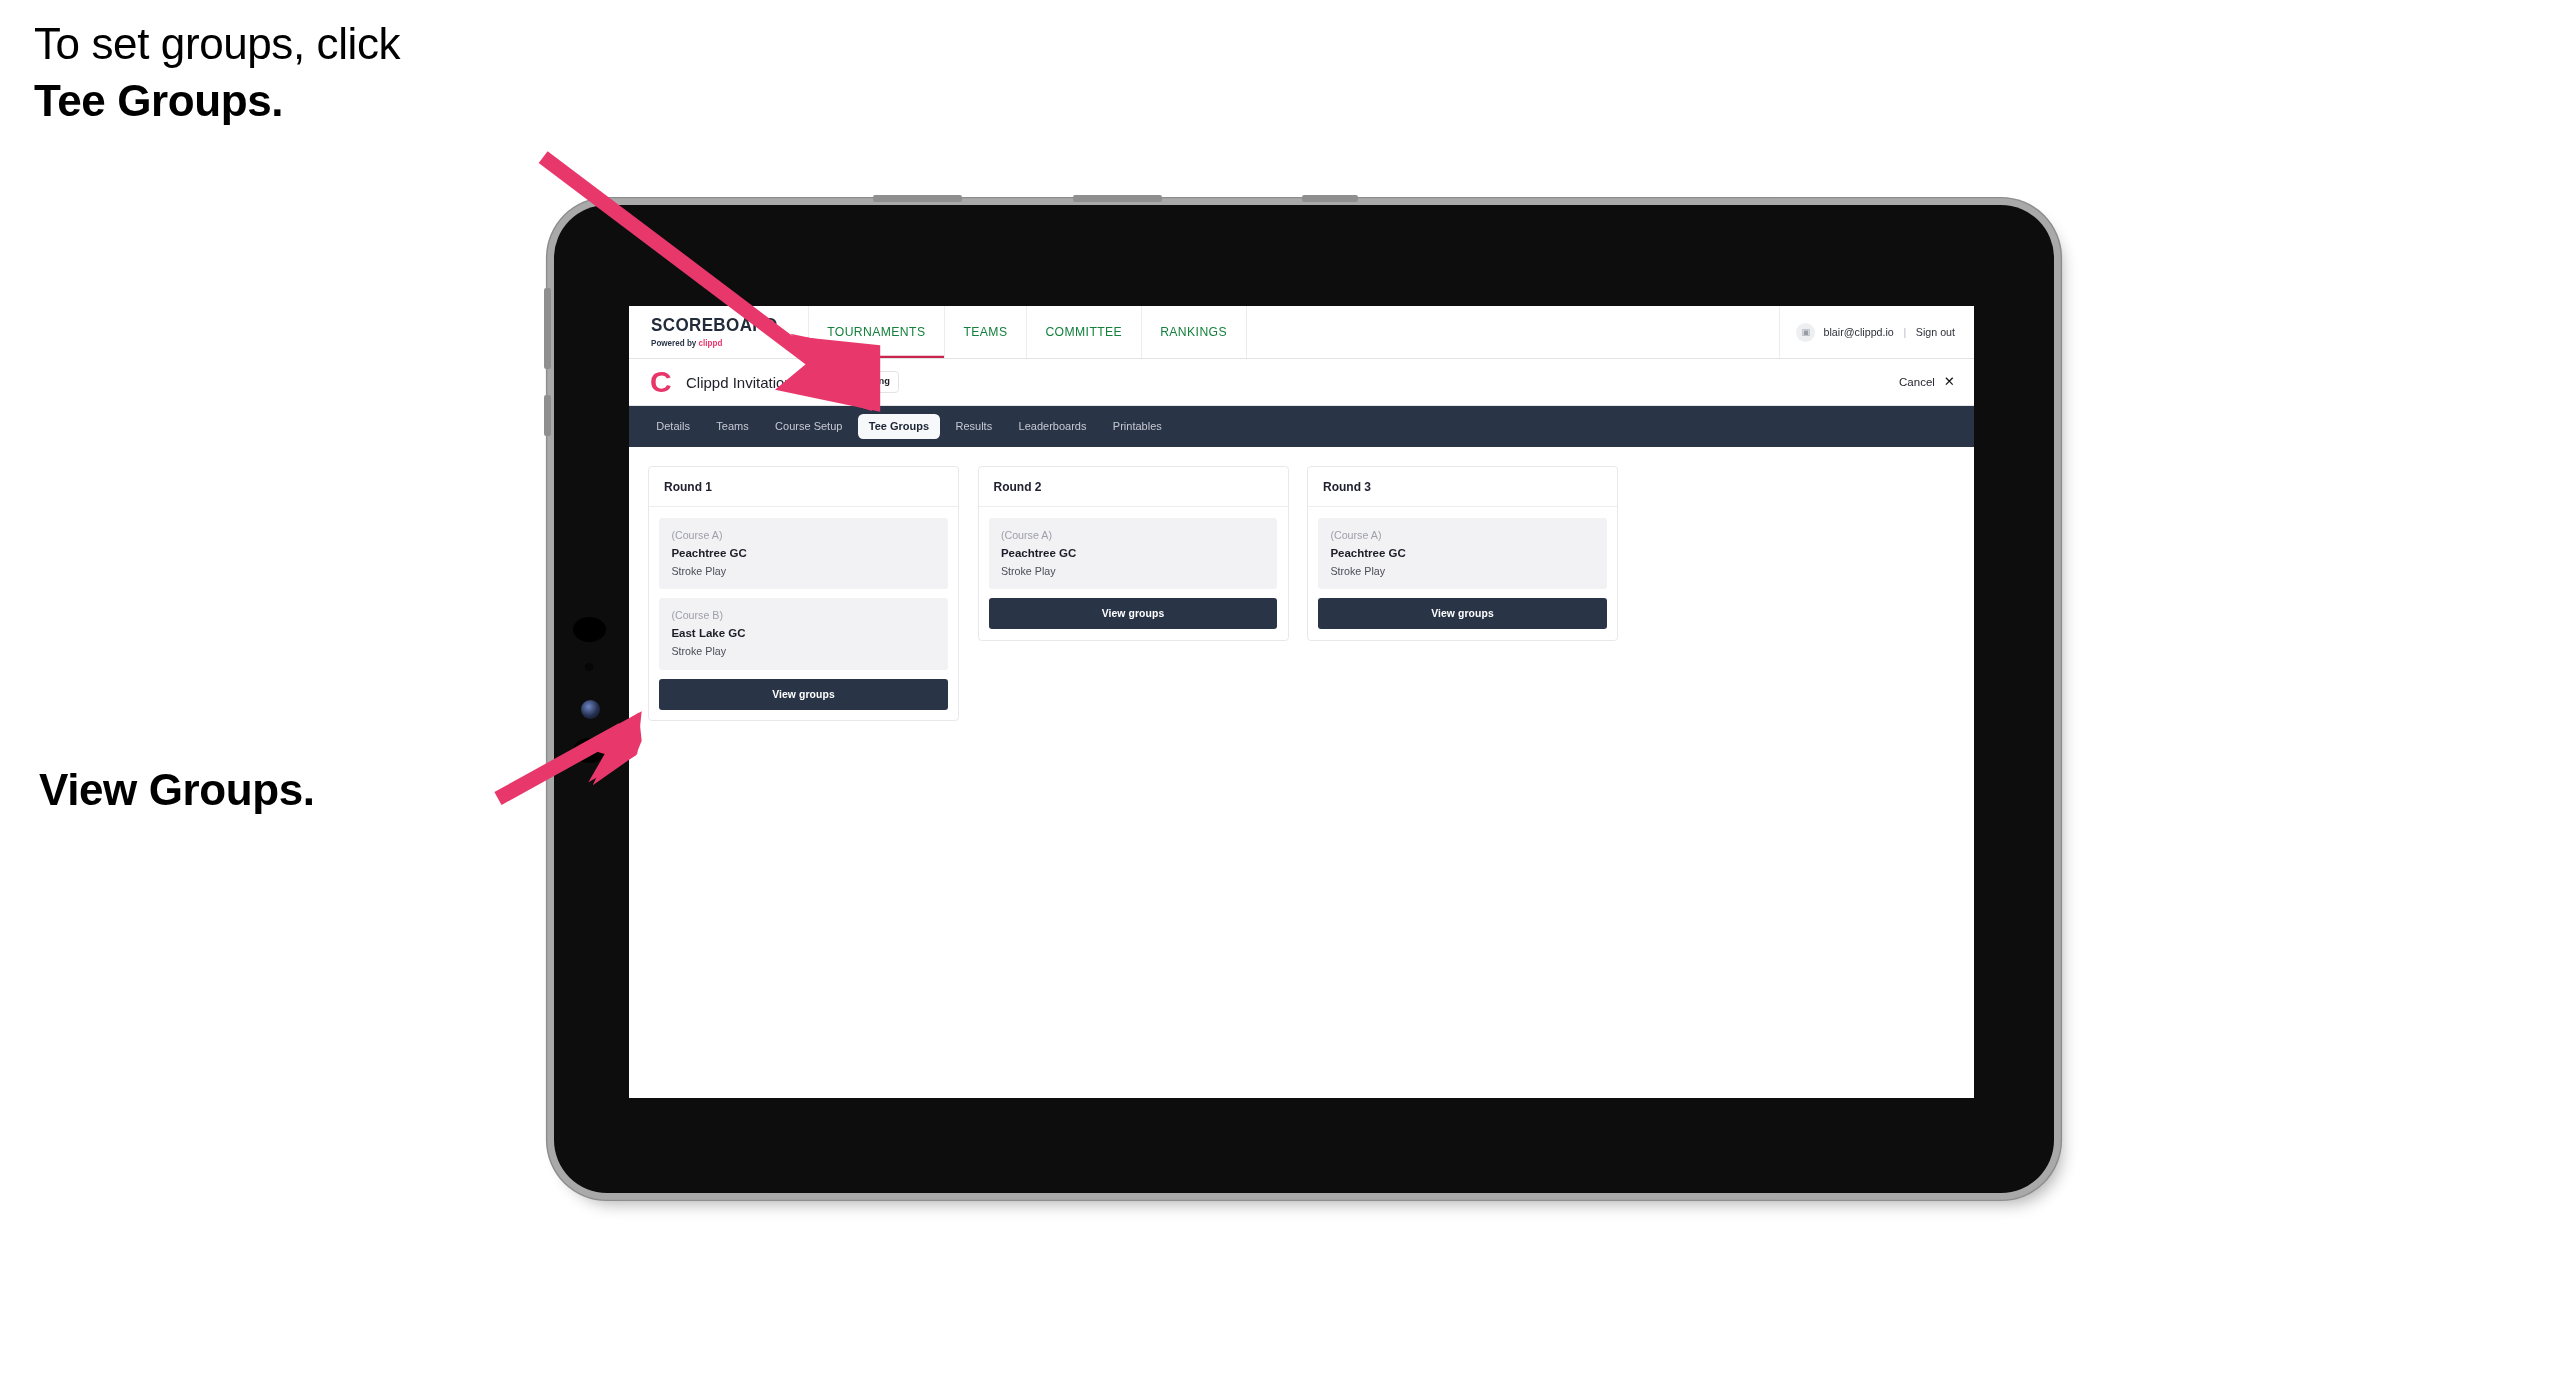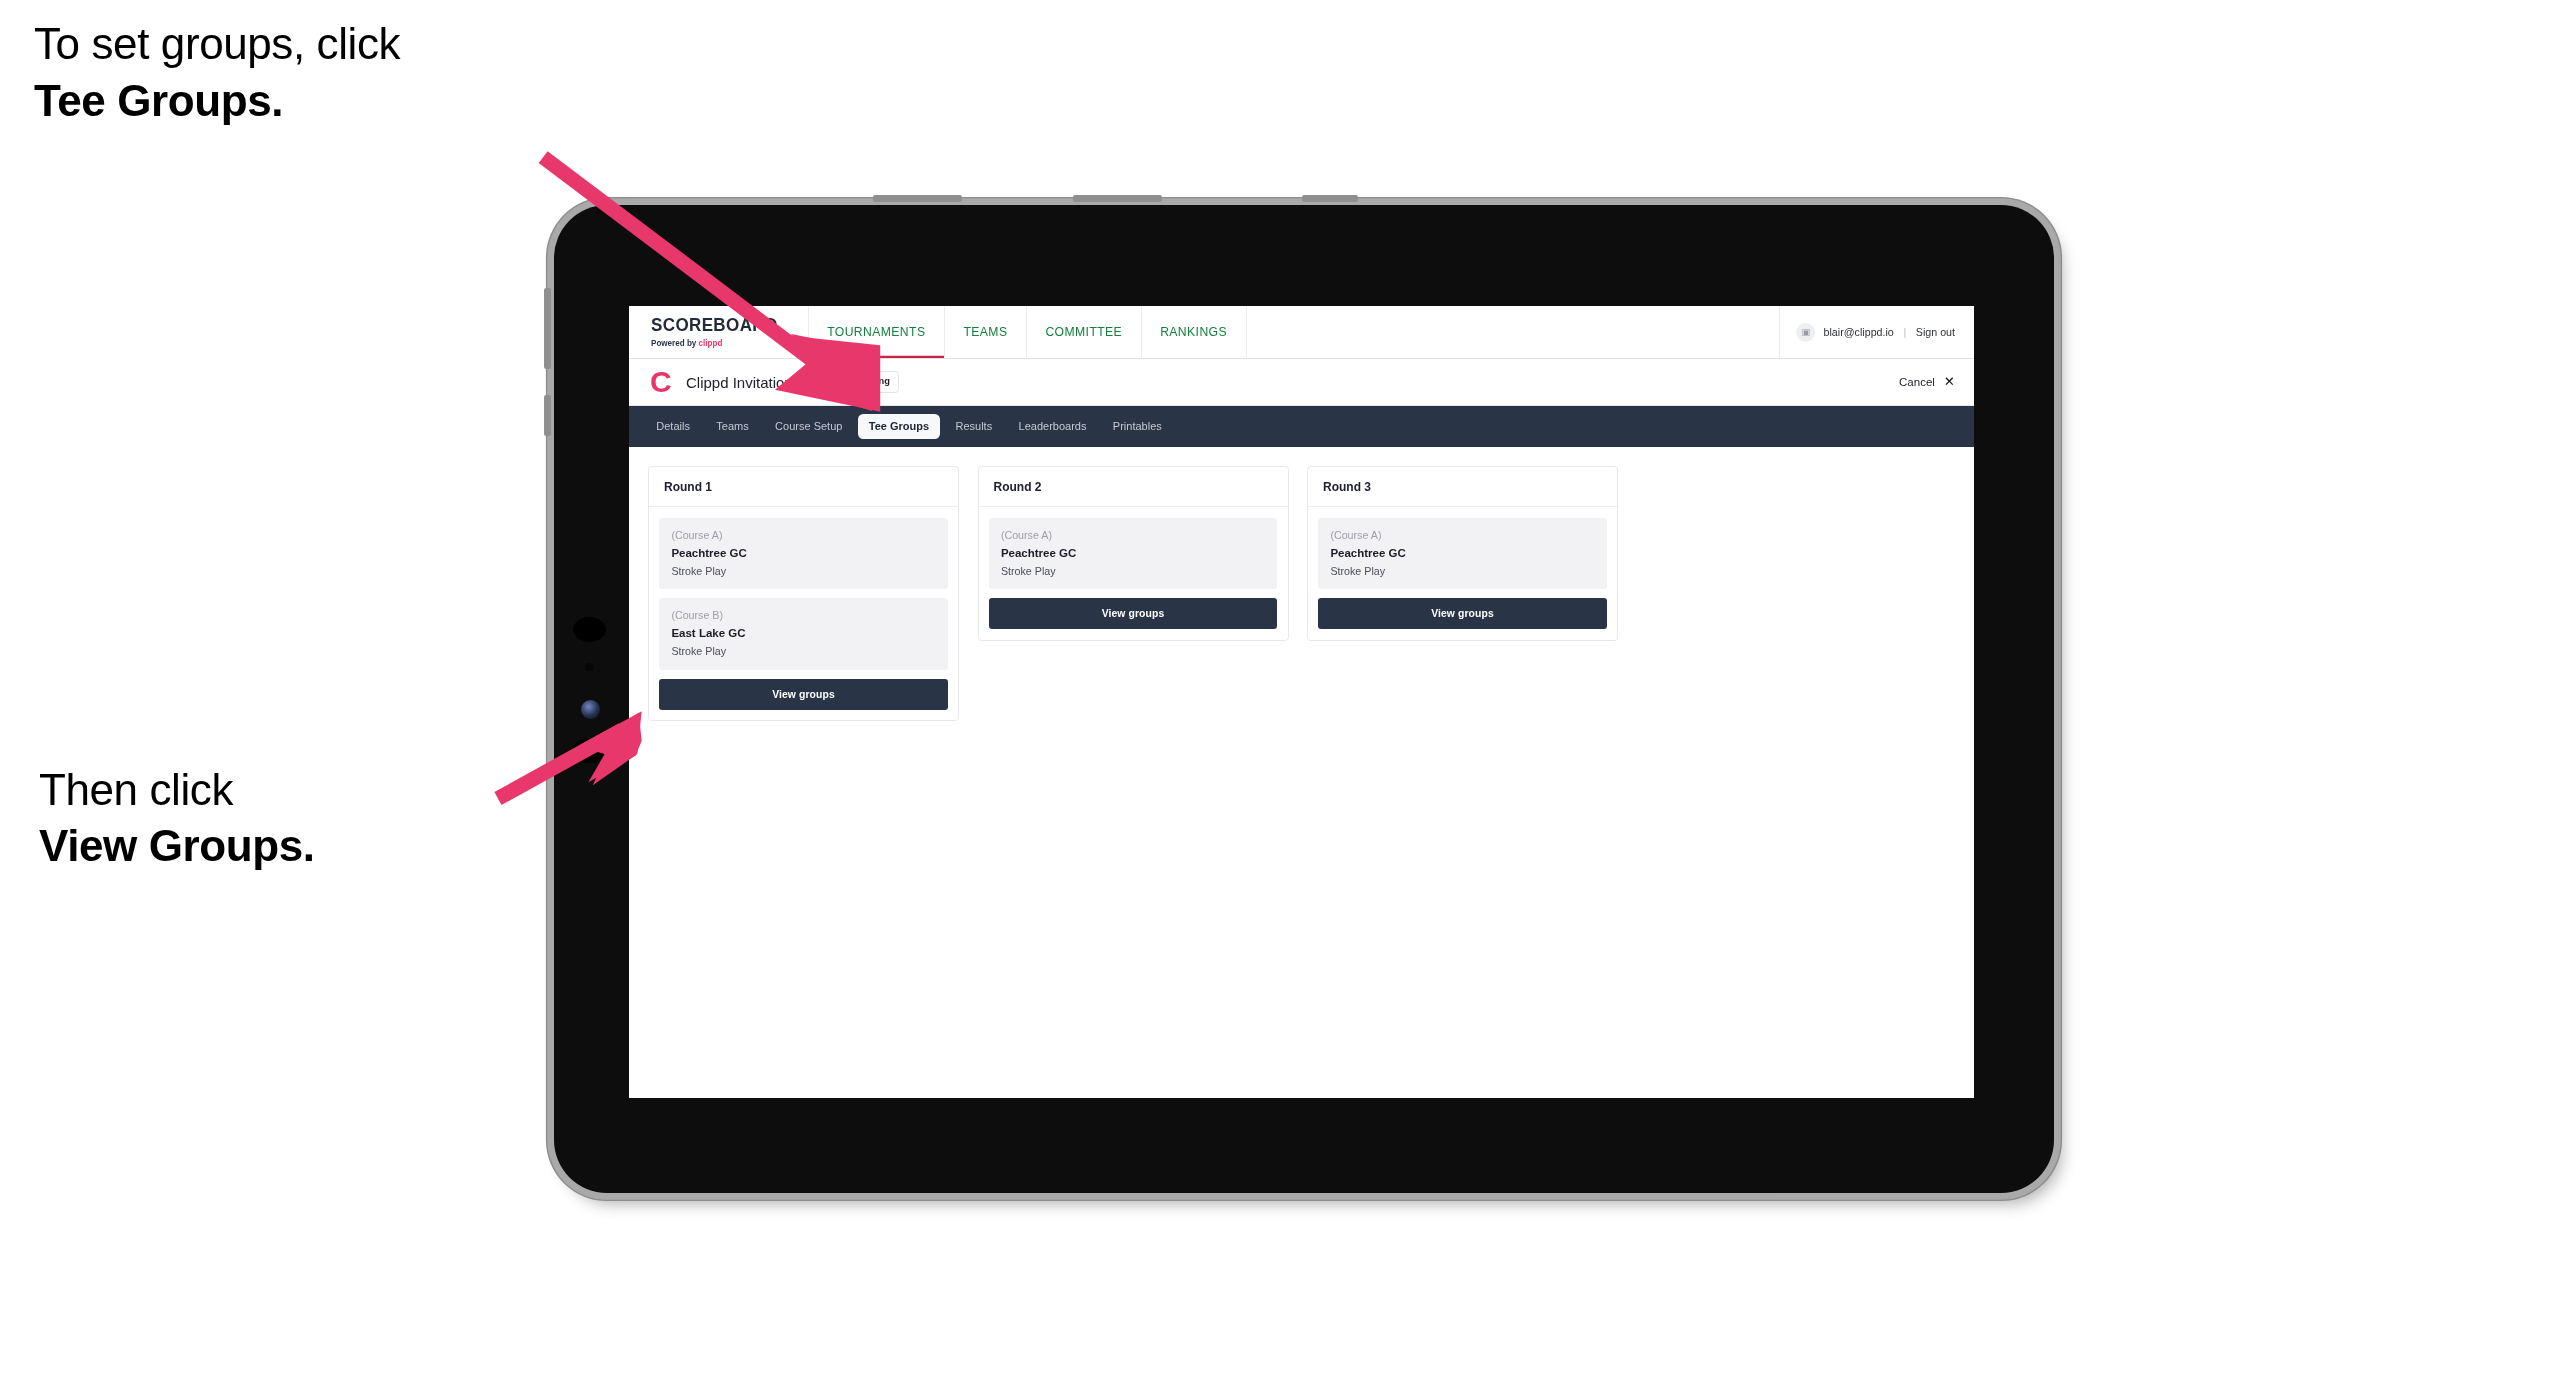--- a/index.html
+++ b/index.html
@@ -164,21 +164,20 @@
 <body>
 
 <div id="root">
 
   <div class="callout" id="callout-top">
     <span class="l1">To set groups, click</span>
     <span class="l2">Tee Groups.</span>
   </div>
 
   <div class="callout" id="callout-bottom">
-    <span class="l1">Then click</span>
     <span class="l2">View Groups.</span>
   </div>
 
   <div id="device">
     <div class="hw-btn" id="hw-top-1"></div>
     <div class="hw-btn" id="hw-top-2"></div>
     <div class="hw-btn" id="hw-top-3"></div>
     <div class="hw-btn" id="hw-left-1"></div>
     <div class="hw-btn" id="hw-left-2"></div>
 

